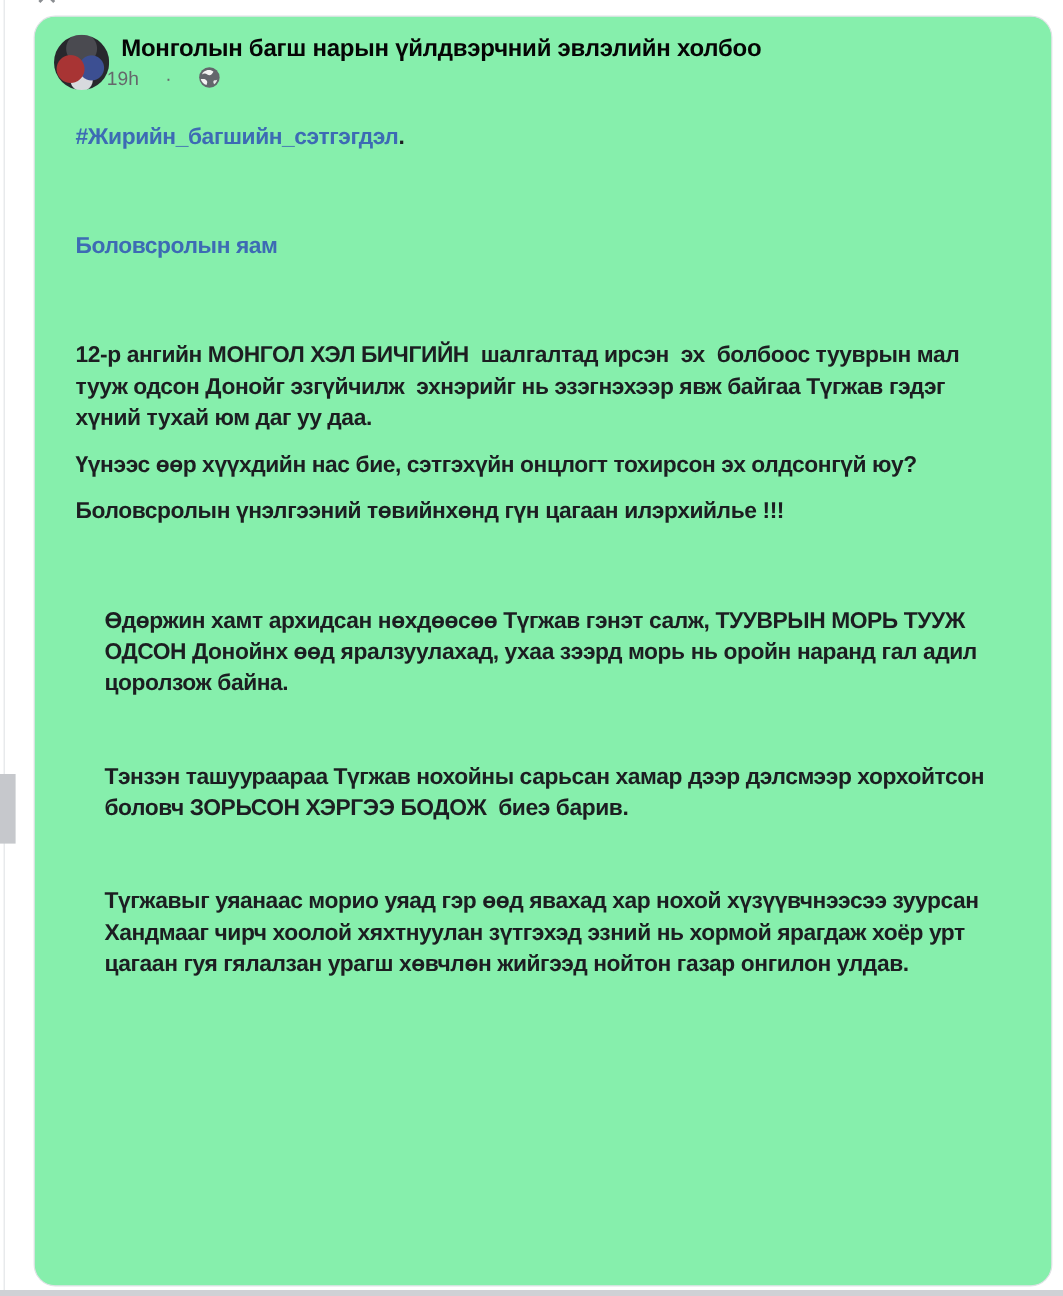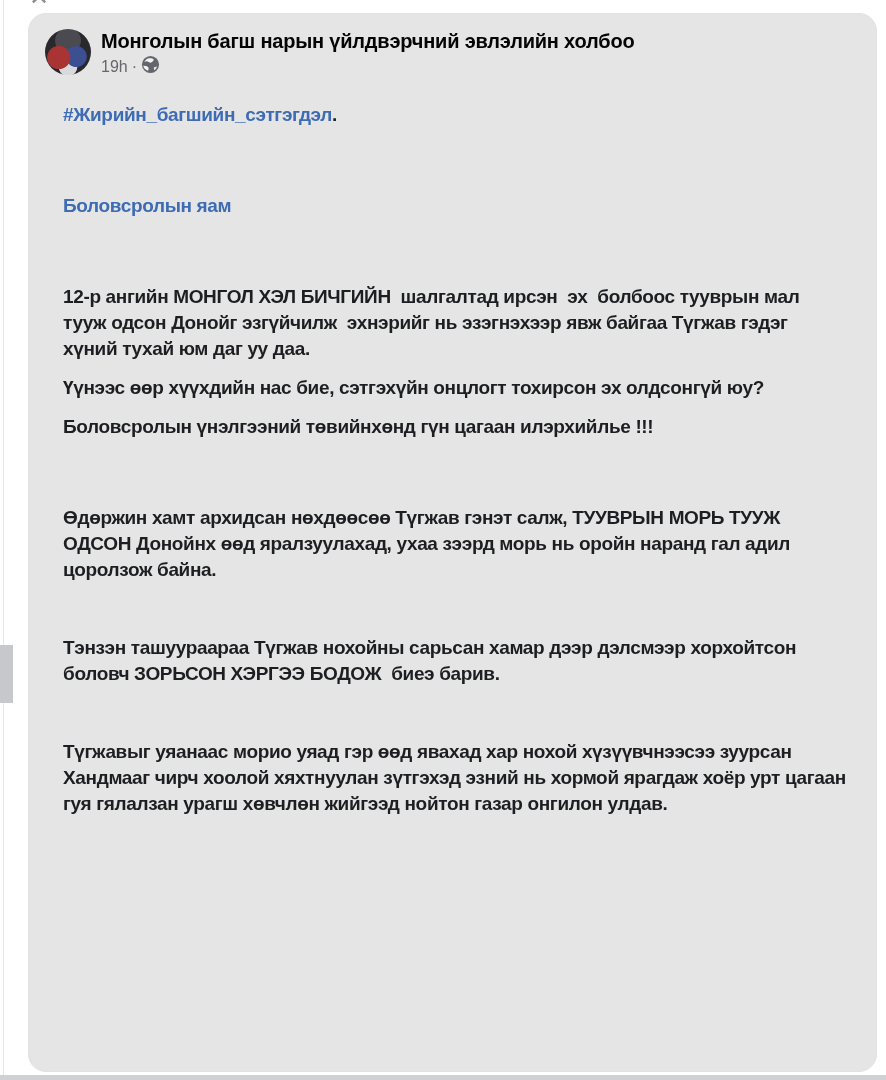--- a/index.html
+++ b/index.html
@@ -21,21 +21,21 @@
   }
   .close-btn{
     position:absolute;left:29px;top:-15px;
     font-size:24px;color:#8a8d91;line-height:1;
     cursor:pointer;user-select:none;
   }
   .card{
     position:absolute;left:28px;top:13px;
     width:849px;height:1059px;
     box-sizing:border-box;
-    background:#e5e5e5;
+    background:#86efac;
     border:1px solid #e0e2e6;
     border-radius:18px;
     overflow:hidden;
   }
   .header{
     position:relative;
     padding:15px 16px 0 16px;
     height:48px;
   }
   .avatar{
@@ -51,38 +51,38 @@
   }
   .author{
     margin-left:56px;
     font-size:20px;font-weight:700;color:#050505;
     letter-spacing:-0.2px;
     line-height:24px;
     cursor:pointer;
     white-space:nowrap;
   }
   .meta{
-    margin-left:56px;
+    margin-left:44px;
     margin-top:2px;
     font-size:16px;color:#65676b;
-    display:flex;align-items:center;gap:4px;
+    display:flex;align-items:center;gap:22px;
   }
   .meta .time{cursor:pointer;}
   .globe-icon{display:inline-block;vertical-align:middle;}
   .content{
     padding:25px 30px 20px 34px;
     font-size:19px;
     line-height:26px;
     letter-spacing:-0.35px;
     color:#1c1e21;
   }
   .para{margin:0 0 13px 0;white-space:pre-wrap;font-weight:bold;}
   .para:last-child{margin-bottom:0;}
   .link{color:#3d6bb4;text-decoration:none;cursor:pointer;}
-  .story-line{white-space:pre-wrap;}
+  .story-line{white-space:pre-wrap;margin-left:24px;}
   .bottom-divider{
     position:absolute;left:0;bottom:0;width:886px;height:5px;
     background:#cfd1d5;
   }
 </style>
 </head>
 <body>
 
 <div class="left-edge-line"></div>
 <div class="left-edge-fragment"></div>

